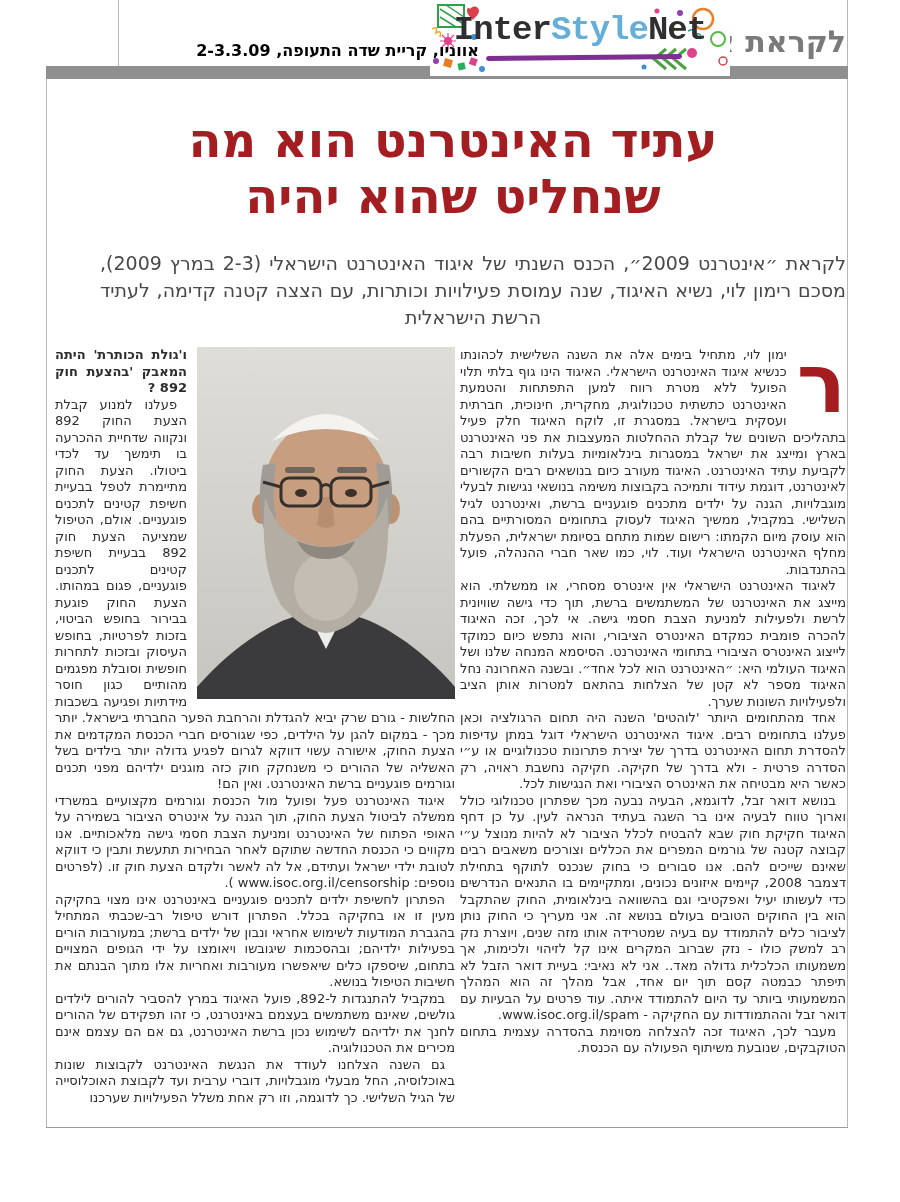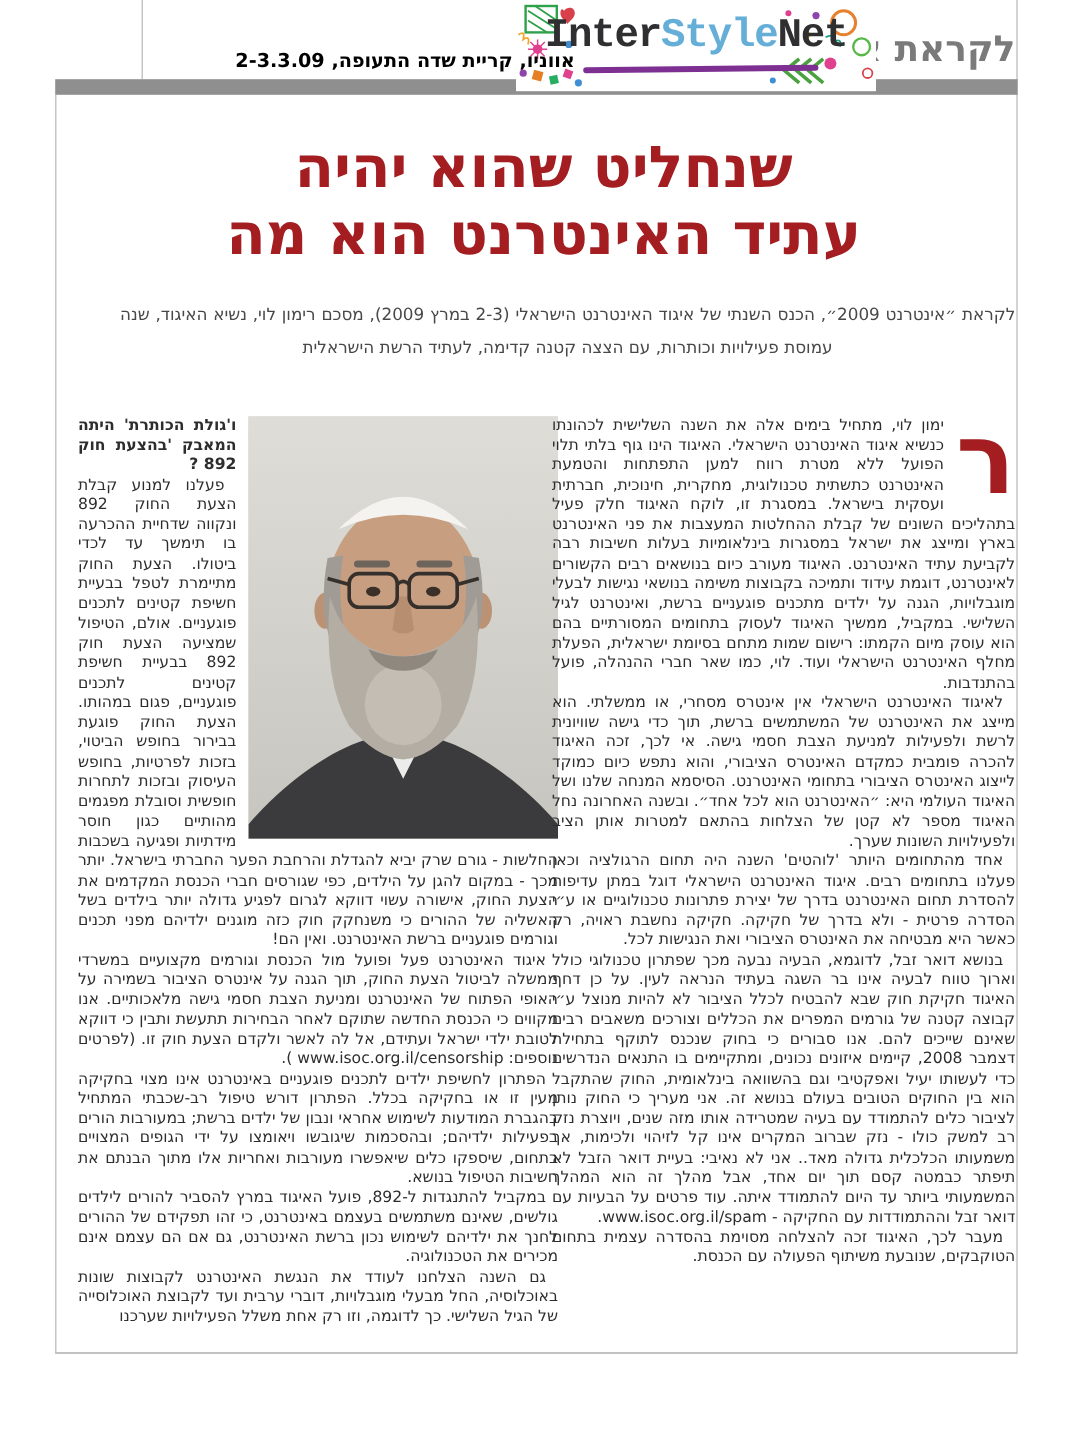--- a/index.html
+++ b/index.html
@@ -26,25 +26,25 @@
   .lw-a,.lw-c{color:#2f2f31;}
   .lw-b{color:#64aed8;}
   .logo-underline{position:absolute;left:56px;top:52px;width:196px;height:5px;background:#7d3092;
         border-radius:3px;transform:rotate(-0.6deg);}
 
   
   .headline{position:absolute;left:60px;top:112px;width:786px;margin:0;text-align:center;direction:rtl;
         color:#a31d21;font-size:48px;font-weight:700;line-height:56px;}
   .headline .hl{display:block;}
   .subhead{position:absolute;left:100px;top:250px;width:746px;margin:0;direction:rtl;
-        text-align:justify;text-align-last:center;color:#484848;font-size:14px;line-height:27px;font-weight:400;}
+        text-align:justify;text-align-last:center;color:#484848;font-size:19px;line-height:27px;font-weight:400;}
 
   
   .col-left{position:absolute;left:55px;top:347px;width:400px;direction:rtl;text-align:justify;
-        color:#2d2d2d;font-size:13px;line-height:16.5px;margin-left:10px;}
+        color:#2d2d2d;font-size:13px;line-height:16.5px;}
   .col-right{position:absolute;left:460px;top:347px;width:386px;direction:rtl;text-align:justify;
         color:#2d2d2d;font-size:13px;line-height:16.5px;}
   .col-left p,.col-right p{margin:0;text-indent:10px;}
   .col-left p.lead-q{text-indent:0;font-weight:700;}
   .col-right p.first{text-indent:0;}
   .col-right p.bold-para{font-weight:700;margin-top:12px;}
   .dropcap{float:right;color:#a31d21;font-weight:700;font-size:82px;line-height:70px;
         margin:2px 0 0 10px;}
   .photo{float:right;width:258px;height:352px;margin:0 0 6px 10px;background:#d2d1cc;}
   .photo svg{display:block;}
@@ -101,22 +101,22 @@
     </svg>
     <div class="logo-word">
       <span class="lw-a">Inter</span><span class="lw-b">Style</span><span class="lw-c">Net</span>
     </div>
     <div class="logo-underline"></div>
   </div>
 
   <div class="event-details">אווניו, קריית שדה התעופה, 2-3.3.09</div>
 
   <h1 class="headline">
+    <span class="hl">עתיד האינטרנט הוא מה</span>
     <span class="hl">שנחליט שהוא יהיה</span>
-    <span class="hl">עתיד האינטרנט הוא מה</span>
   </h1>
 
   <p class="subhead">לקראת ״אינטרנט 2009״, הכנס השנתי של איגוד האינטרנט הישראלי (2-3 במרץ 2009), מסכם רימון לוי, נשיא האיגוד, שנה עמוסת פעילויות וכותרות,  עם הצצה קטנה קדימה, לעתיד הרשת הישראלית</p>
 
   <section class="col-left">
     <div class="photo">
       <svg width="258" height="352" viewBox="0 0 258 352">
         <defs>
           <linearGradient id="bgg" x1="0" y1="0" x2="0" y2="1">
             <stop offset="0" stop-color="#deddd8"></stop>

